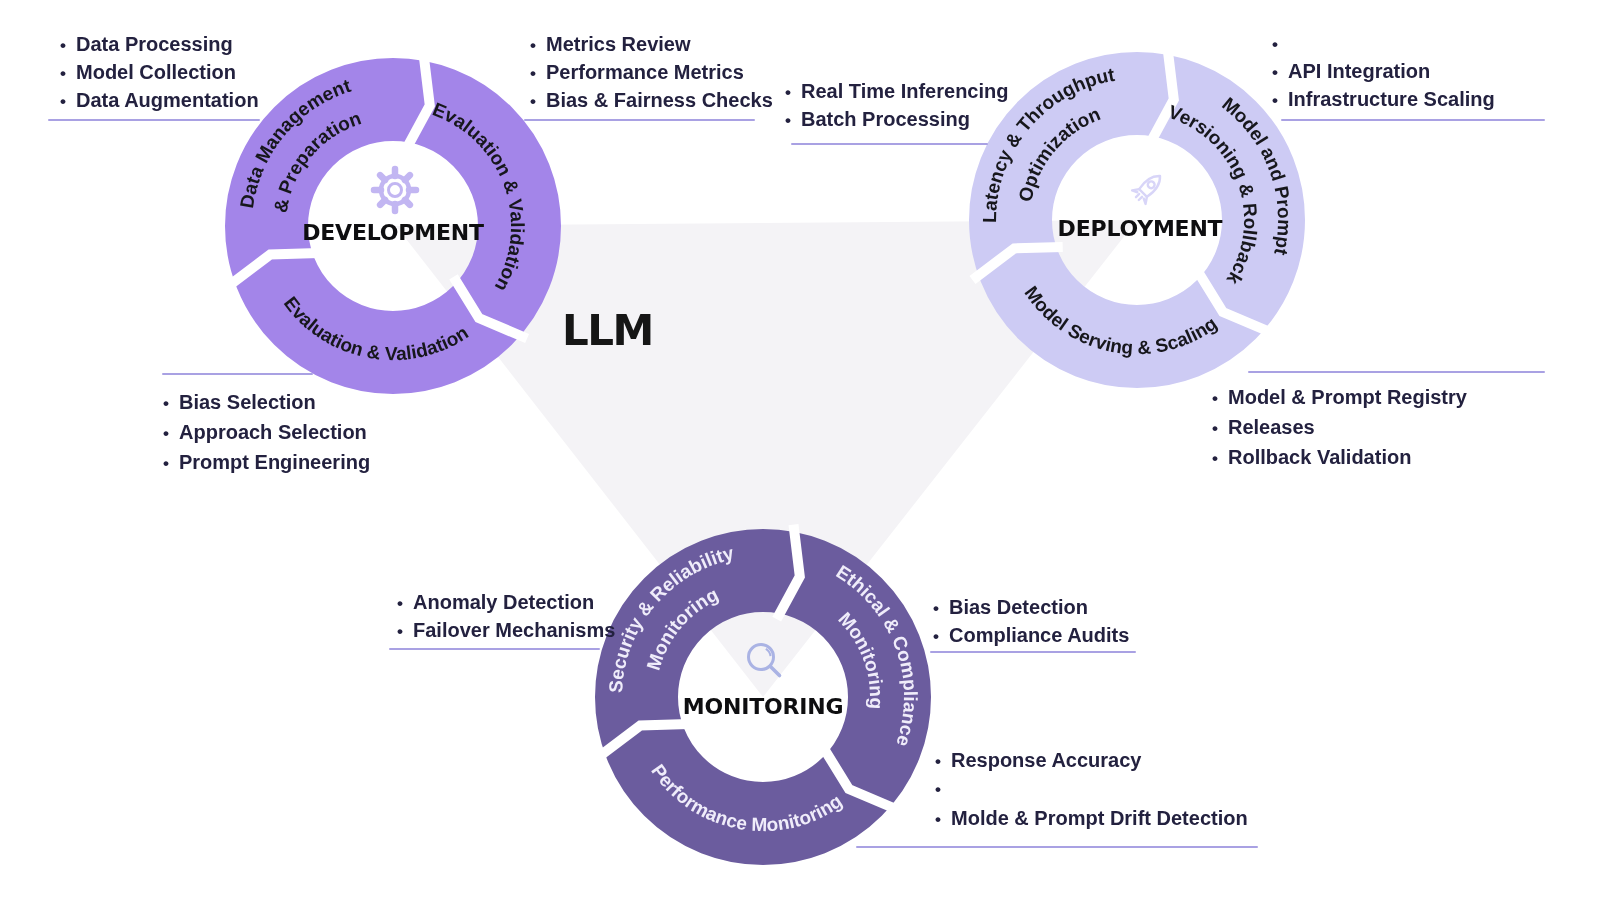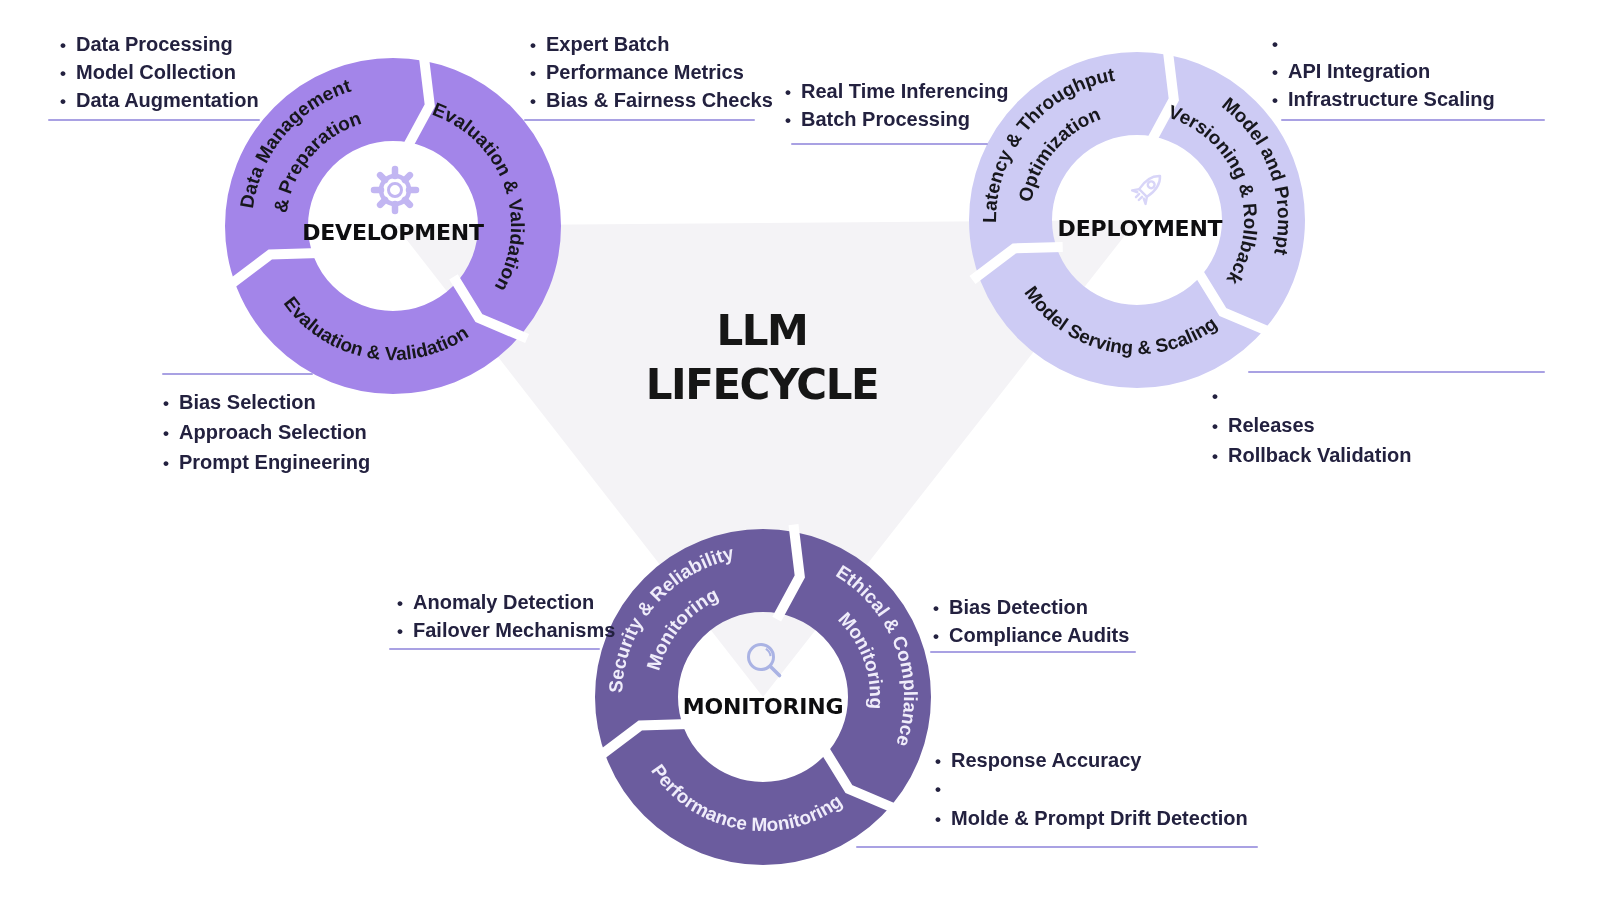--- a/index.html
+++ b/index.html
@@ -16,21 +16,21 @@
   .ringlab{font-family:"DejaVu Sans",sans-serif;font-weight:700;font-size:22px;fill:#0e0e10;
            text-anchor:middle;letter-spacing:-0.2px;}
   .icoD{stroke:#c2b6f2;fill:none;}
   .icoP{stroke:#d8d5f8;fill:none;}
   .icoM{stroke:#aab3e4;fill:none;}
   .list{position:absolute;color:#23213f;font-weight:700;font-size:20px;}
   .li{display:flex;align-items:baseline;line-height:27px;white-space:nowrap;}
   .lh28 .li{line-height:28px;}
   .dot{width:16px;flex:0 0 16px;font-size:17px;}
   .rule{position:absolute;height:2px;background:#a9a1e3;border-radius:1px;}
-  .title{position:absolute;left:562px;top:304px;width:400px;text-align:center;
+  .title{position:absolute;left:562px;top:304px;width:400px;text-align:left;
          font-family:"DejaVu Sans",sans-serif;font-weight:700;font-size:42px;line-height:54px;
          letter-spacing:-1.5px;color:#161616;}
 </style>
 </head>
 <body>
 
 <div class="stage">
 
   <svg class="diagram" width="1600" height="900" viewBox="0 0 1600 900">
     <defs>
@@ -115,42 +115,41 @@
         <circle cx="-2" cy="-3" r="12.5" stroke-width="3"></circle>
         <path d="M 2.8,-11.2 A 9.5 9.5 0 0 1 7.5,-3.8" stroke-width="2"></path>
         <line x1="7.2" y1="6.2" x2="16.5" y2="15.5" stroke-width="3.6" stroke-linecap="round"></line>
       </g>
       <text class="ringlab" x="763" y="714">MONITORING</text>
     </g>
   </svg>
 
   <div class="title">
     <div>LLM</div>
-    <div>LIFECYCLE</div>
   </div>
 
   <div class="list" style="left:60px;top:31px">
     <div class="li">
         <span class="dot">•</span>
         <span>Data Processing</span>
       </div>
     <div class="li">
         <span class="dot">•</span>
         <span>Model Collection</span>
       </div>
     <div class="li">
         <span class="dot">•</span>
         <span>Data Augmentation</span>
       </div>
   </div>
 
   <div class="list" style="left:530px;top:31px">
     <div class="li">
         <span class="dot">•</span>
-        <span>Expert Batch</span>
+        <span>Metrics Review</span>
       </div>
     <div class="li">
         <span class="dot">•</span>
         <span>Performance Metrics</span>
       </div>
     <div class="li">
         <span class="dot">•</span>
         <span>Bias &amp; Fairness Checks</span>
       </div>
   </div>
@@ -191,20 +190,21 @@
       </div>
     <div class="li">
         <span class="dot">•</span>
         <span>Infrastructure Scaling</span>
       </div>
   </div>
 
   <div class="list lh28" style="left:1212px;top:383px">
     <div class="li">
         <span class="dot">•</span>
+        <span>Model &amp; Prompt Registry</span>
       </div>
     <div class="li">
         <span class="dot">•</span>
         <span>Releases</span>
       </div>
     <div class="li">
         <span class="dot">•</span>
         <span>Rollback Validation</span>
       </div>
   </div>

